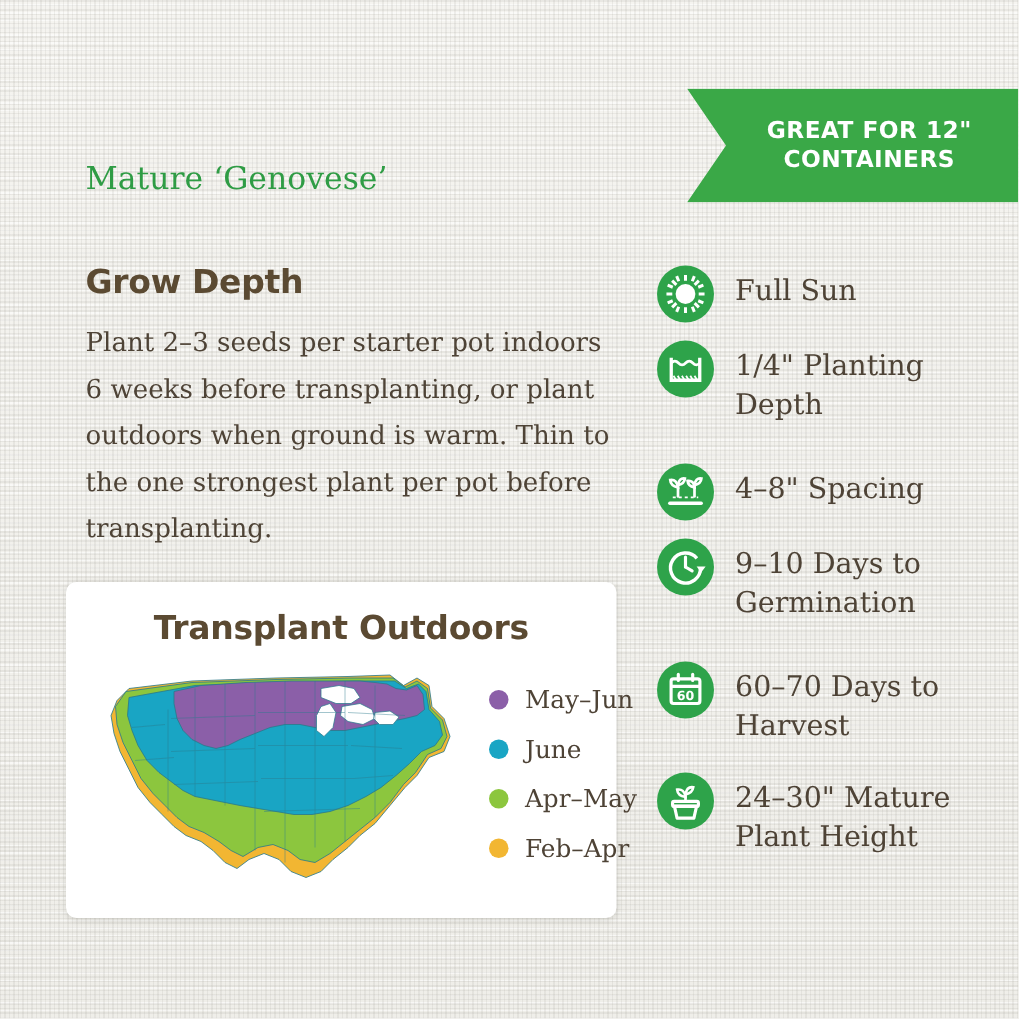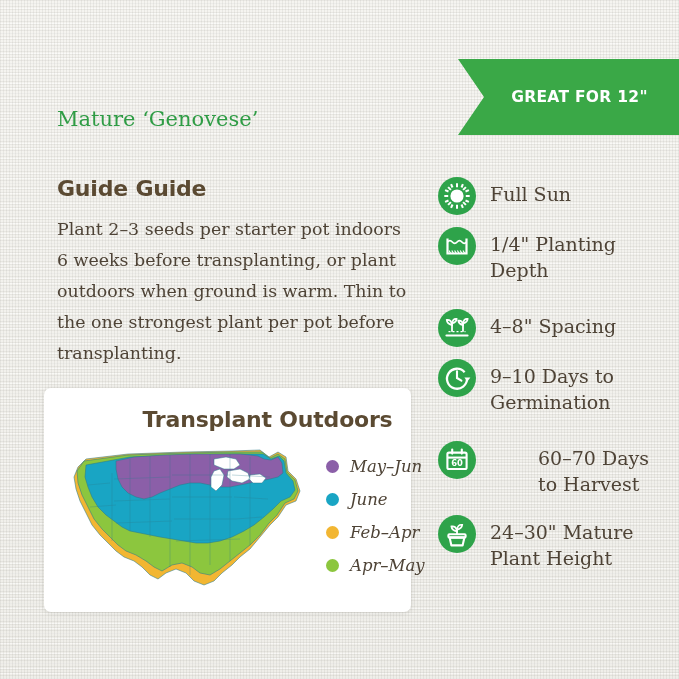--- a/index.html
+++ b/index.html
@@ -62,60 +62,61 @@
 
   
   #map-card{
     position:absolute;left:44px;top:388px;width:367px;height:224px;
     background:#ffffff;border-radius:7px;
     box-shadow:0 1px 4px rgba(90,85,75,.16);
   }
   #map-title{
     position:absolute;left:0;top:19px;width:100%;text-align:center;
     font-family:"DejaVu Sans", sans-serif;
-    font-weight:700;font-size:22px;color:#5b4a32;letter-spacing:-.2px;padding-left:40px;
+    font-weight:700;font-size:22px;color:#5b4a32;letter-spacing:-.2px;
   }
   #map-svg{position:absolute;left:20px;top:57px;}
-  #legend{position:absolute;left:282px;top:62px;font-style:italic;}
+  #legend{position:absolute;left:282px;top:62px;}
   .legend-row{display:flex;align-items:center;height:33px;}
   .legend-dot{width:13px;height:13px;border-radius:50%;margin-right:11px;flex:none;}
   .legend-label{
     font-family:"DejaVu Serif", serif;font-size:16.5px;color:#4e4336;white-space:nowrap;
   }
 
   
   #specs{position:absolute;left:438px;top:177px;width:235px;}
   .spec{display:flex;align-items:flex-start;margin-bottom:12px;}
   .spec-ico{
     width:38px;height:38px;border-radius:50%;background:#2ea34a;
     flex:none;margin-right:14px;display:flex;align-items:center;justify-content:center;
   }
   .spec-txt{
     font-family:"DejaVu Serif", serif;
     font-size:19px;line-height:26px;color:#4e4336;padding-top:4px;
   }
   .h70{height:70px;}
-  .h62{height:62px;gap:48px;}
+  .h62{height:62px;}
 </style>
 </head>
 <body>
 
 <div id="texture"></div>
 
 <div class="layer">
 
   <div id="subtitle">Mature ‘Genovese’</div>
 
   <div id="banner">
     <div class="btext">
       <span>GREAT FOR 12"</span><br>
+      <span>CONTAINERS</span>
     </div>
   </div>
 
-  <div id="gg-head">Guide Guide</div>
+  <div id="gg-head">Grow Depth</div>
   <div id="gg-body">Plant 2–3 seeds per starter pot indoors 6 weeks before transplanting, or plant outdoors when ground is warm. Thin to the one strongest plant per pot before transplanting.</div>
 
   <div id="specs">
 
     <div class="spec">
       <div class="spec-ico">
         <svg width="38" height="38" viewBox="0 0 38 38">
           <circle cx="19" cy="19" r="6.6" fill="#fff"></circle>
           <g stroke="#fff" stroke-width="2" stroke-linecap="butt">
             <line x1="19" y1="6.3" x2="19" y2="10.2"></line>
@@ -279,23 +280,23 @@
     <div id="legend">
       <div class="legend-row">
         <span class="legend-dot" style="background:#8b5fa8"></span>
         <span class="legend-label">May–Jun</span>
       </div>
       <div class="legend-row">
         <span class="legend-dot" style="background:#19a5c4"></span>
         <span class="legend-label">June</span>
       </div>
       <div class="legend-row">
+        <span class="legend-dot" style="background:#8cc63e"></span>
+        <span class="legend-label">Apr–May</span>
+      </div>
+      <div class="legend-row">
         <span class="legend-dot" style="background:#f2b632"></span>
         <span class="legend-label">Feb–Apr</span>
       </div>
-      <div class="legend-row">
-        <span class="legend-dot" style="background:#8cc63e"></span>
-        <span class="legend-label">Apr–May</span>
-      </div>
     </div>
   </div>
 
 </div>
 
 </body></html>

